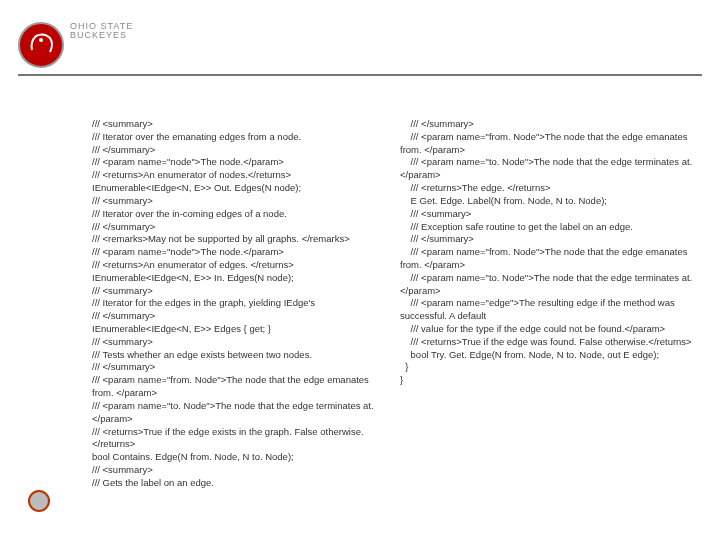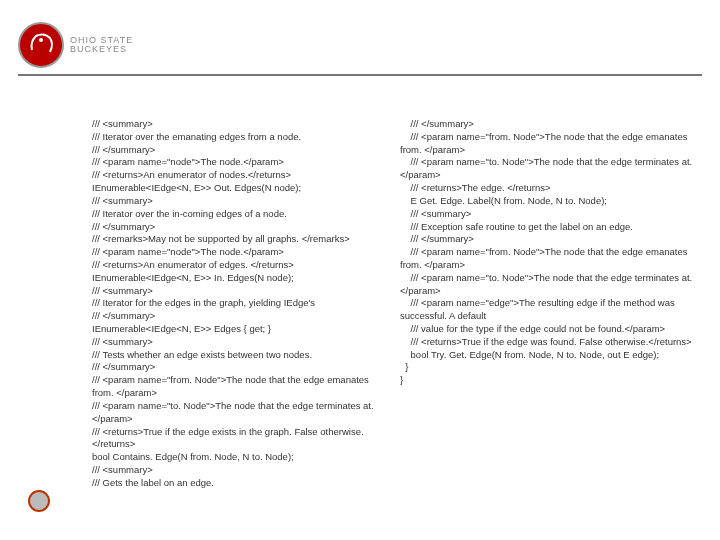--- a/index.html
+++ b/index.html
@@ -27,21 +27,21 @@
     align-items: center;
     justify-content: space-between;
   }
   .title {
     font-size: 34px;
     color: #333;
     font-weight: 400;
   }
   .logo {
     display: flex;
-    align-items: center;
+    align-items: flex-start;
     gap: 6px;
   }
   .logo-circle {
     width: 42px;
     height: 42px;
     border-radius: 50%;
     background: #bb0000;
     border: 2px solid #999;
     display: flex;
     align-items: center;

